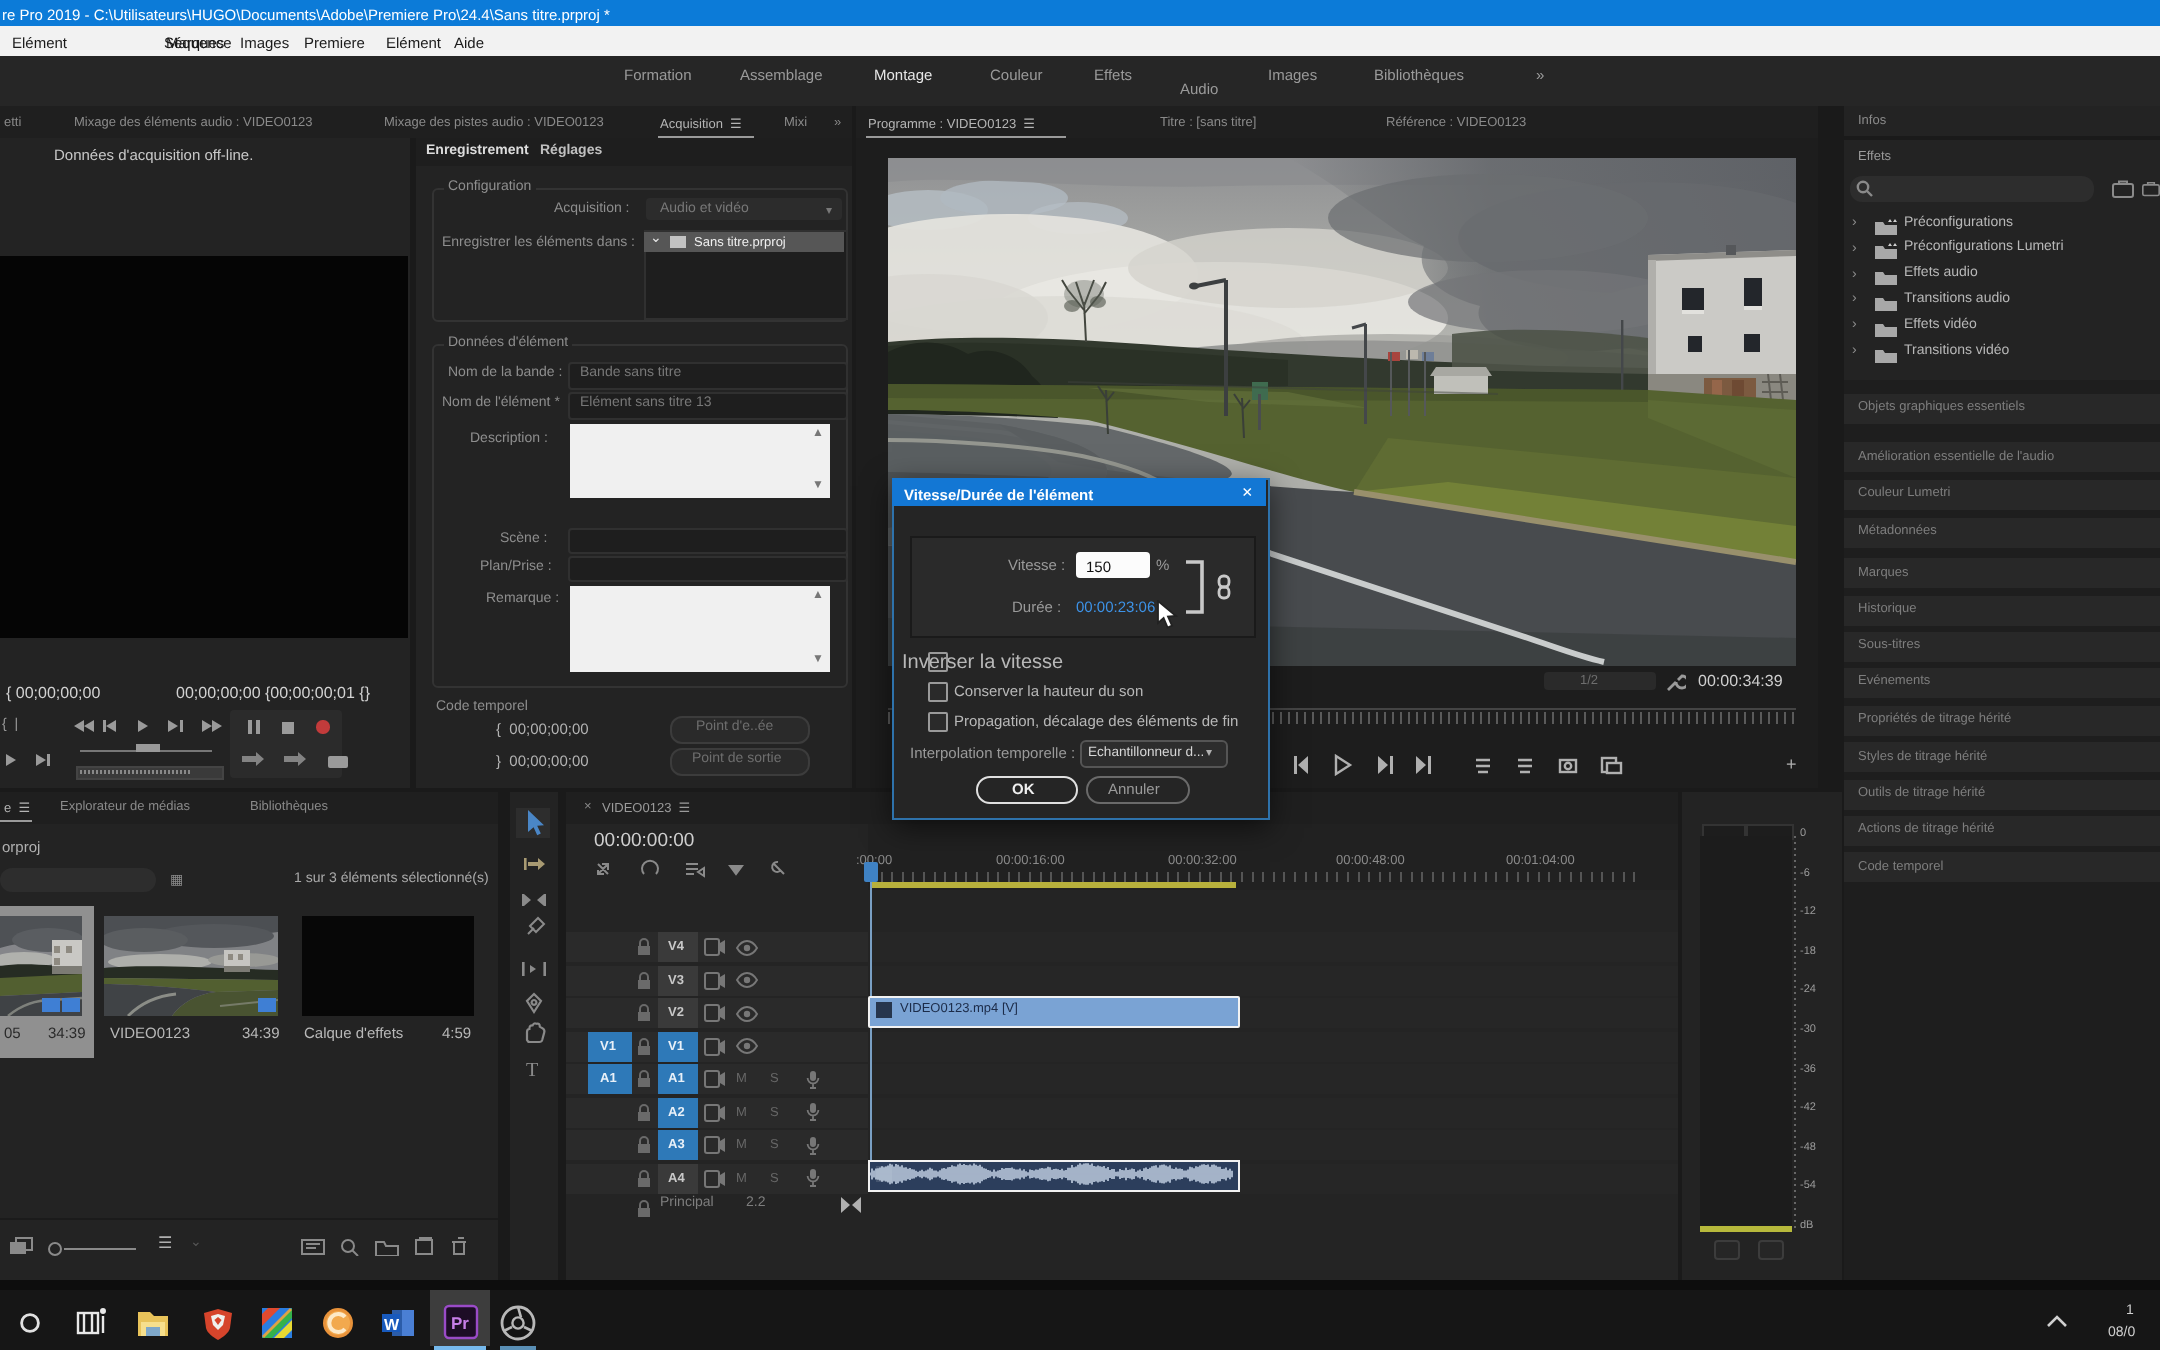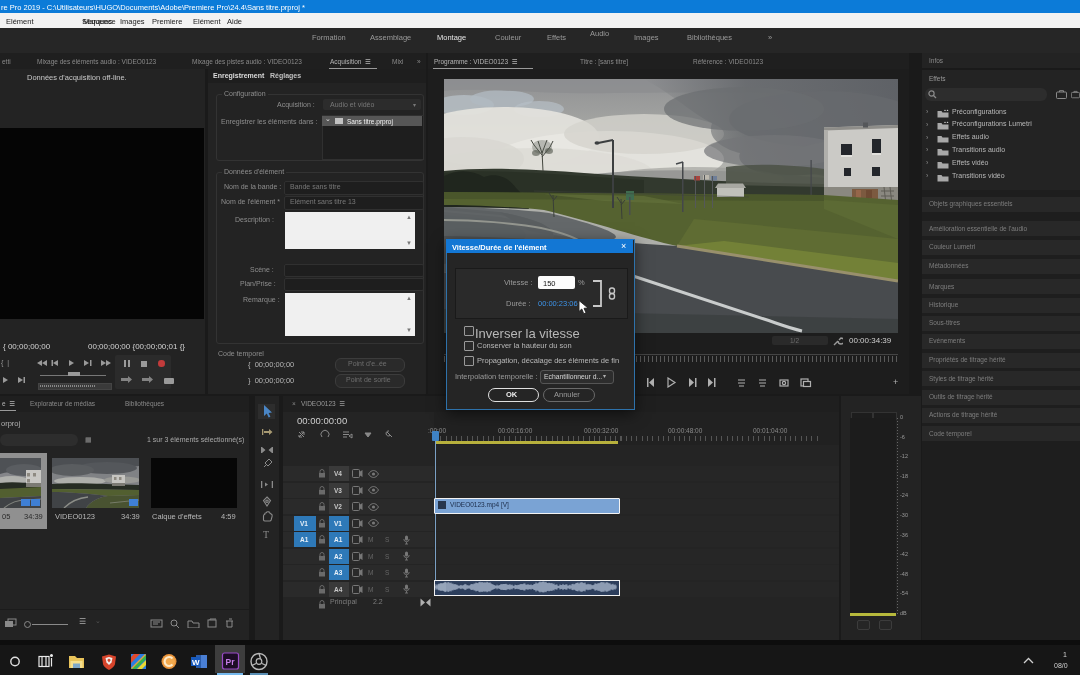--- a/index.html
+++ b/index.html
@@ -23,21 +23,21 @@
 <div class="t" style="left:193px;top:16.5px;font-size:7.5px;color:#1a1a1a;">Elément</div>
 <div class="t" style="left:227px;top:16.5px;font-size:7.5px;color:#1a1a1a;">Aide</div>
 
 
 <div class="abs" style="left:0;top:28px;width:1080px;height:25px;background:#262626;"></div>
 <div class="t" style="left:312px;top:33px;font-size:7.5px;color:#9a9a9a;">Formation</div>
 <div class="t" style="left:370px;top:33px;font-size:7.5px;color:#9a9a9a;">Assemblage</div>
 <div class="t" style="left:437px;top:33px;font-size:7.5px;color:#e6e6e6;">Montage</div>
 <div class="t" style="left:495px;top:33px;font-size:7.5px;color:#9a9a9a;">Couleur</div>
 <div class="t" style="left:547px;top:33px;font-size:7.5px;color:#9a9a9a;">Effets</div>
-<div class="t" style="left:590px;top:29px;font-size:7.5px;color:#9a9a9a;">Audio</div>
+<div class="t" style="left:590px;top:40px;font-size:7.5px;color:#9a9a9a;">Audio</div>
 <div class="t" style="left:634px;top:33px;font-size:7.5px;color:#9a9a9a;">Images</div>
 <div class="t" style="left:687px;top:33px;font-size:7.5px;color:#9a9a9a;">Bibliothèques</div>
 <div class="t" style="left:768px;top:33px;font-size:7.5px;color:#9a9a9a;">»</div>
 
 
 <div class="abs" style="left:0;top:53px;width:426px;height:341px;background:#232323;"></div>
 
 <div class="abs" style="left:0;top:53px;width:426px;height:16px;background:#1f1f1f;"></div>
 <div class="t" style="left:2px;top:58px;font-size:6.5px;color:#8a8a8a;">etti</div>
 <div class="t" style="left:37px;top:58px;font-size:6.5px;color:#8a8a8a;">Mixage des éléments audio : VIDEO0123</div>
@@ -492,21 +492,21 @@
 <div class="t" style="left:506px;top:299px;font-size:7.5px;color:#9a9a9a;">Durée :</div>
 <div class="t" style="left:538px;top:299px;font-size:7.5px;color:#3d93e8;">00:00:23:06</div>
 
 <svg class="abs" style="left:590px;top:279px;" width="28" height="30" viewBox="0 0 28 30">
   <path d="M3,2 L11,2 L11,27 L3,27" stroke="#c8c8c8" stroke-width="1.8" fill="none"></path>
   <rect x="19.5" y="9" width="5" height="5.5" rx="2.2" fill="none" stroke="#c8c8c8" stroke-width="1.4"></rect>
   <rect x="19.5" y="14.5" width="5" height="5.5" rx="2.2" fill="none" stroke="#c8c8c8" stroke-width="1.4"></rect>
 </svg>
 
 <div class="abs" style="left:464px;top:326px;width:8px;height:8px;background:#2a2a2a;border:1px solid #9a9a9a;border-radius:1px;"></div>
-<div class="t" style="left:475px;top:326px;font-size:13px;color:#b8b8b8;text-align:center;">Inverser la vitesse</div>
+<div class="t" style="left:451px;top:326px;font-size:10px;color:#b8b8b8;text-align:center;">Inverser la vitesse</div>
 <div class="abs" style="left:464px;top:341px;width:8px;height:8px;background:#2a2a2a;border:1px solid #9a9a9a;border-radius:1px;"></div>
 <div class="t" style="left:477px;top:341px;font-size:7.5px;color:#b8b8b8;">Conserver la hauteur du son</div>
 <div class="abs" style="left:464px;top:356px;width:8px;height:8px;background:#2a2a2a;border:1px solid #9a9a9a;border-radius:1px;"></div>
 <div class="t" style="left:477px;top:356px;font-size:7.5px;color:#b8b8b8;">Propagation, décalage des éléments de fin</div>
 <div class="t" style="left:455px;top:372px;font-size:7.5px;color:#9a9a9a;">Interpolation temporelle :</div>
 <div class="abs" style="left:540px;top:370px;width:72px;height:12px;background:#2d2d2d;border:1px solid #555;border-radius:3px;"></div>
 <div class="t" style="left:544px;top:372.5px;font-size:6.8px;color:#d6d6d6;">Echantillonneur d...</div>
 <div class="t" style="left:603px;top:372px;font-size:6px;color:#b0b0b0;">▾</div>
 
 <div class="abs" style="left:488px;top:388px;width:49px;height:12px;border:1.5px solid #e0e0e0;border-radius:7px;"></div>

